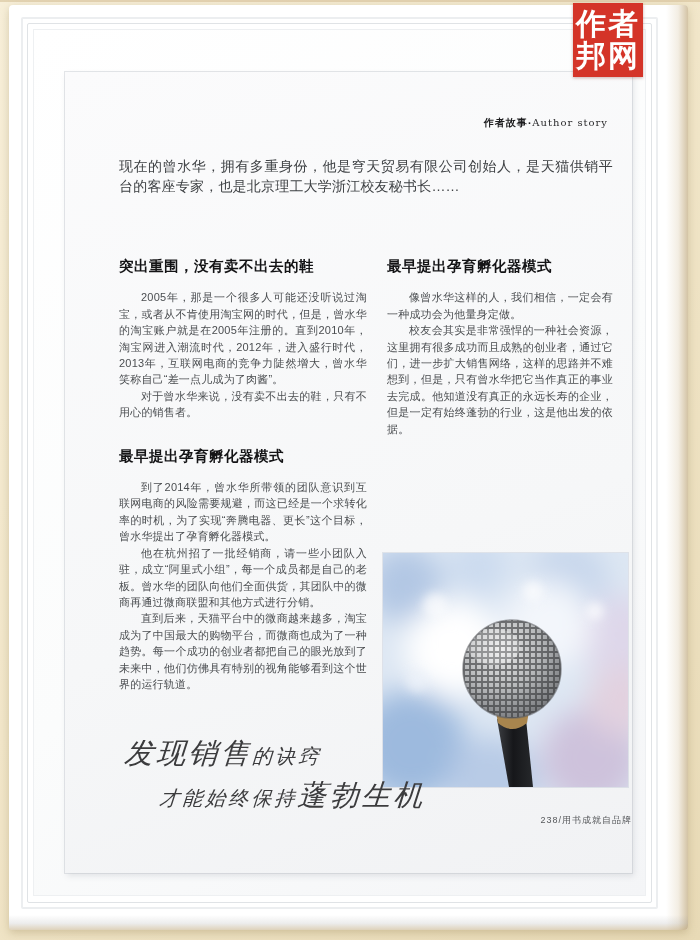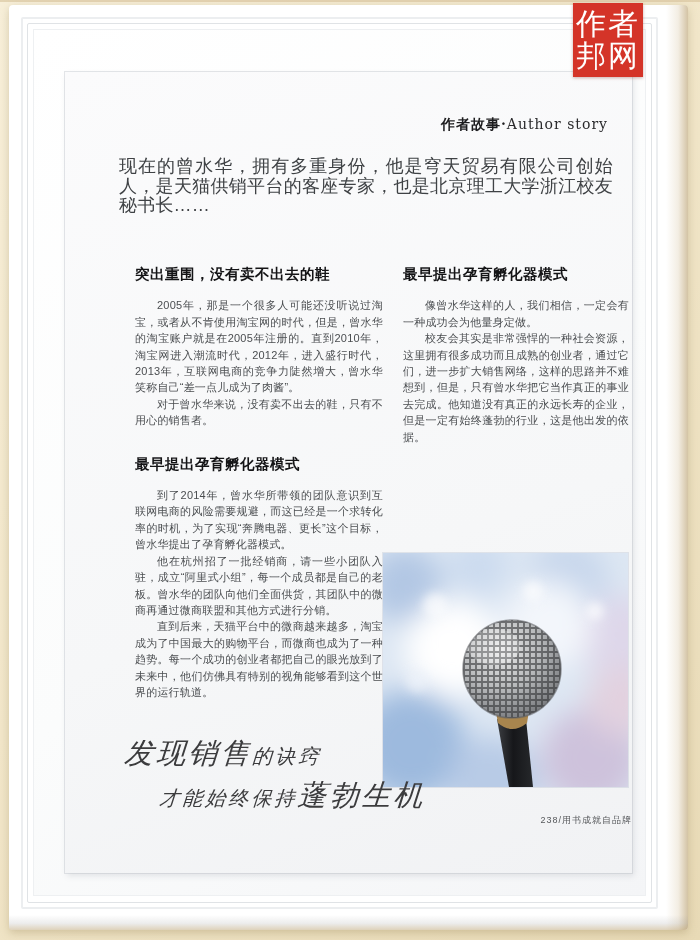--- a/index.html
+++ b/index.html
@@ -22,30 +22,30 @@
   .mat{position:absolute;left:24px;top:24px;right:42px;bottom:34px;
        background:linear-gradient(145deg,#ffffff 0%,#fbfcfc 55%,#f4f5f7 100%);
        box-shadow:inset 0 0 0 1px #eef0f2;}
 
   
   .paper{position:absolute;left:65px;top:72px;width:567px;height:801px;
          background:linear-gradient(160deg,#fbfbfc 0%,#f6f7f8 60%,#f1f2f4 100%);
          box-shadow:0 0 0 1px rgba(188,193,199,.4),2px 3px 6px rgba(120,126,136,.18);}
 
   .page-header{position:absolute;top:44px;right:24px;color:#1d1d1f;
-         font-family:"DejaVu Serif","Liberation Serif",serif;font-size:14px;letter-spacing:1px;}
+         font-family:"DejaVu Serif","Liberation Serif",serif;font-size:10px;letter-spacing:1px;}
   .page-header .cn{font-weight:bold;}
   .page-header .en{font-weight:normal;color:#2a2a2c;}
 
   .intro{position:absolute;left:54px;top:85px;width:494px;color:#3f4245;
-         font-size:18px;line-height:19.5px;letter-spacing:.2px;text-align:justify;}
+         font-size:14px;line-height:19.5px;letter-spacing:.2px;text-align:justify;}
   .intro p{margin:0;}
 
-  .col{position:absolute;top:194px;color:#4a4d50;font-size:11px;line-height:16.4px;
-       letter-spacing:.2px;text-align:justify;margin-left:16px;}
+  .col{position:absolute;top:186px;color:#4a4d50;font-size:11px;line-height:16.4px;
+       letter-spacing:.2px;text-align:justify;}
   .col-left{left:54px;width:248px;}
   .col-right{left:322px;width:226px;}
   .col h3{margin:0 0 15px 0;font-family:"DejaVu Serif","Liberation Serif",serif;
           font-size:14.5px;letter-spacing:.5px;color:#141416;font-weight:bold;}
   .col h3.second{margin-top:27px;}
   .col p{margin:0;text-indent:2em;}
 
   .photo{position:absolute;left:318px;top:481px;width:245px;height:234px;display:block;
          box-shadow:0 0 0 1px rgba(180,190,205,.35);}
 
@@ -56,21 +56,21 @@
   .calligraphy .row2{margin-left:38px;margin-top:2px;}
   .cal-big{font-size:29px;}
   .cal-small{font-size:20px;}
 
   .footer{position:absolute;left:0;right:0;top:742px;text-align:right;
           color:#56585b;font-size:9px;letter-spacing:1px;}
 
   
   .logo{position:absolute;left:573px;top:3px;width:70px;height:74px;background:#d43428;
         color:#ffffff;display:flex;flex-direction:column;justify-content:center;align-items:center;
-        font-weight:normal;box-shadow:0 1px 3px rgba(120,40,30,.35);}
+        font-weight:bold;box-shadow:0 1px 3px rgba(120,40,30,.35);}
   .logo .row{font-size:30px;line-height:32px;letter-spacing:2px;font-family:"DejaVu Sans","Liberation Sans",sans-serif;}
 </style>
 </head>
 <body>
 
 <div class="scene">
   <div class="wall"></div>
 
   <div class="frame">
     <div class="bevel-a"></div>

